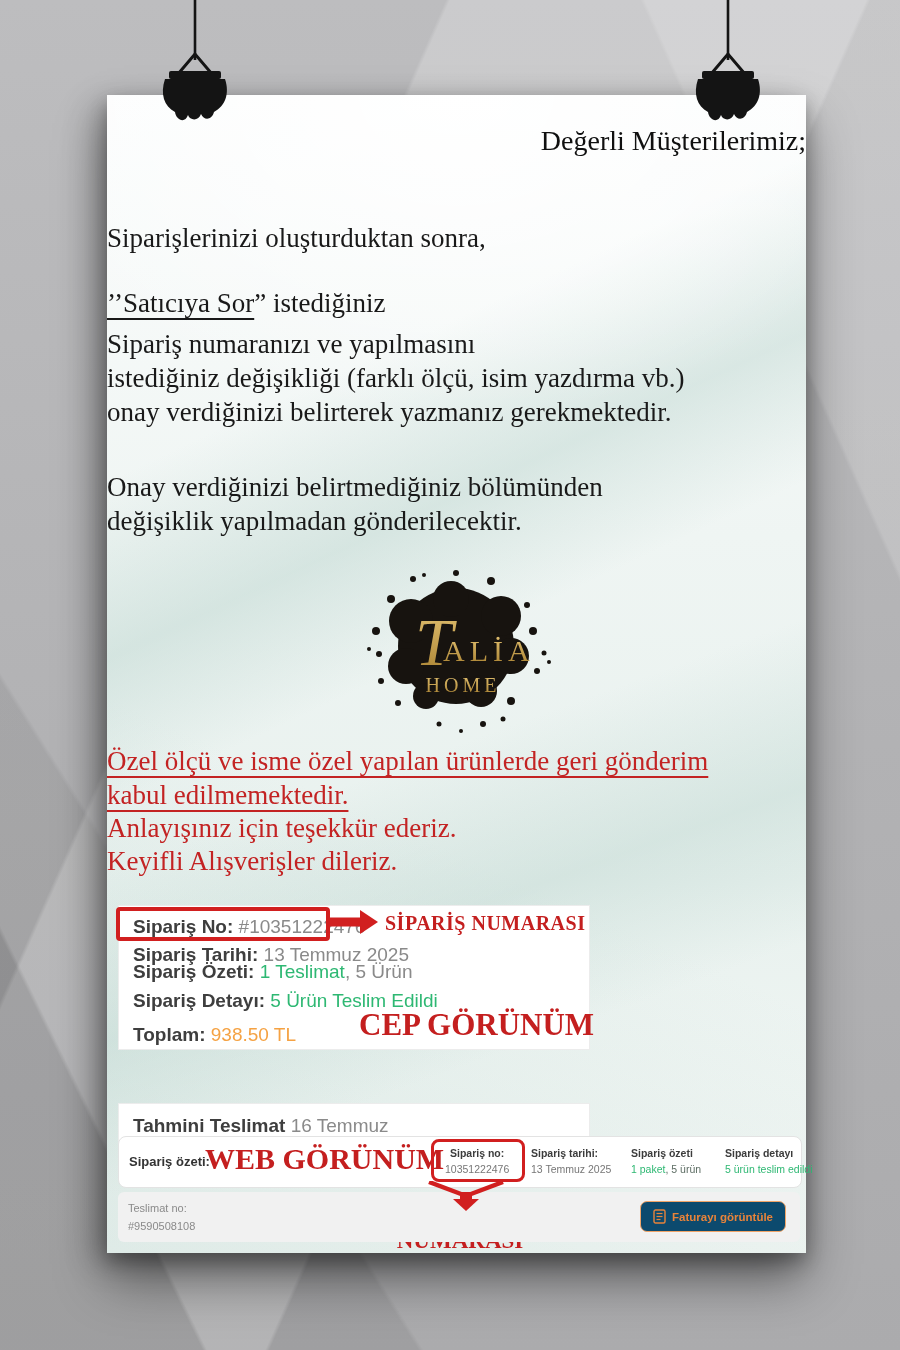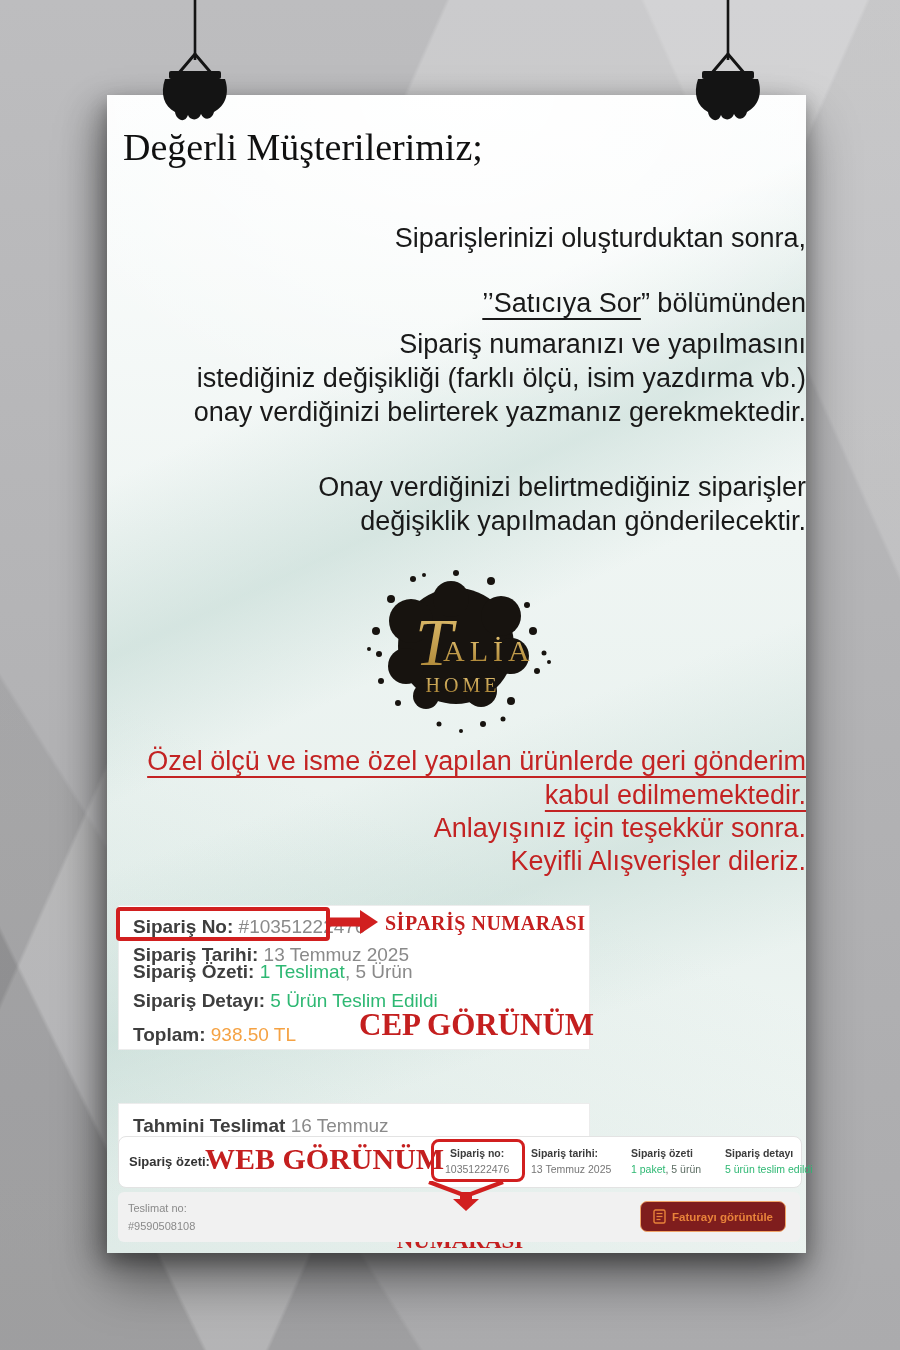--- a/index.html
+++ b/index.html
@@ -17,42 +17,42 @@
   .poster{
     position:absolute;left:107px;top:95px;width:699px;height:1158px;z-index:2;
     background:
       radial-gradient(95% 40% at 50% 0%, rgba(255,255,255,.95), rgba(255,255,255,0) 70%),
       linear-gradient(155deg, rgba(255,255,255,0) 26%, rgba(173,204,196,.38) 38%, rgba(255,255,255,0) 48%),
       linear-gradient(160deg, rgba(255,255,255,0) 55%, rgba(173,204,196,.33) 67%, rgba(255,255,255,0) 78%),
       linear-gradient(24deg, rgba(173,204,196,.30), rgba(255,255,255,0) 38%),
       linear-gradient(180deg,#fcfdfd 0%,#eff5f3 38%,#e8f1ee 68%,#f4f8f6 100%);
     box-shadow:0 28px 48px rgba(0,0,0,.40), 0 8px 18px rgba(0,0,0,.28), -14px 10px 30px rgba(0,0,0,.18);
   }
-  .line{position:absolute;left:0;width:100%;text-align:right;
-    font-family:Liberation Sans, sans-serif;font-size:27px;line-height:1.25;color:#191919;}
-  .title{position:absolute;left:16px;width:100%;top:30px;text-align:left;
-    font-family:"Liberation Serif",serif;font-size:38px;color:#101010;}
+  .line{position:absolute;left:0;width:100%;text-align:left;
+    font-family:Liberation Serif, serif;font-size:27px;line-height:1.25;color:#191919;}
+  .title{position:absolute;left:0;width:100%;top:30px;text-align:right;
+    font-family:"Liberation Serif",serif;font-size:28px;color:#101010;}
   .red{color:#c32323;}
   .u{text-decoration:underline;text-underline-offset:6px;text-decoration-thickness:2px;}
   .annot{position:absolute;font-family:"Liberation Serif",serif;font-weight:700;color:#c41f1f;}
   .card{position:absolute;left:11px;width:470px;background:#fff;border:1px solid #ececec;}
   .mrow{position:absolute;left:14px;white-space:nowrap;font-size:19px;}
   .mlabel{font-weight:700;color:#3e3e3e;}
   .mval{color:#8a8a8a;}
   .green{color:#2eb873;}
   .orange{color:#f5a243;}
   .redbox{position:absolute;border:4px solid #d11f1f;border-radius:4px;z-index:4;}
   .bar1{position:absolute;left:11px;top:1041px;width:682px;height:50px;background:#fff;
     border:1px solid #e3e3e3;border-radius:8px;}
   .bar2{position:absolute;left:11px;top:1097px;width:682px;height:50px;background:#f1f1f1;border-radius:6px;}
   .wcol{position:absolute;top:8px;font-size:10.5px;line-height:1.55;white-space:nowrap;}
   .wlabel{font-weight:700;color:#3c3c3c;}
   .wval{color:#777;}
   .invoice-btn{position:absolute;right:14px;top:9px;height:31px;display:flex;align-items:center;gap:6px;
-    padding:0 12px;border:1.5px solid #f0a468;border-radius:7px;background:#7f1d1d;
+    padding:0 12px;border:1.5px solid #f0a468;border-radius:7px;background:#0c4a6e;
     color:#e8833a;font-size:11.5px;font-weight:700;cursor:pointer;box-sizing:border-box;}
 </style>
 </head>
 <body>
 
 <svg class="clip" style="left:149px" width="92" height="125" viewBox="0 0 92 125">
   <rect x="44.7" y="0" width="2.6" height="60" fill="#141414"></rect>
   <path d="M46 54 L29 74 H63 Z" fill="none" stroke="#141414" stroke-width="3"></path>
   <rect x="20" y="71" width="52" height="8" rx="2" fill="#141414"></rect>
   <path d="M16 79 C11 94 15 106 26 112 C27 120 36 124 39 115 C41 121 50 121 52 114 C55 121 63 120 65 112 C76 106 81 94 76 79 Z" fill="#141414"></path>
@@ -63,27 +63,27 @@
   <rect x="20" y="71" width="52" height="8" rx="2" fill="#141414"></rect>
   <path d="M16 79 C11 94 15 106 26 112 C27 120 36 124 39 115 C41 121 50 121 52 114 C55 121 63 120 65 112 C76 106 81 94 76 79 Z" fill="#141414"></path>
 </svg>
 
 <div class="poster">
 
   <div class="title">Değerli Müşterilerimiz;</div>
 
   <div class="line" style="top:127px">Siparişlerinizi oluşturduktan sonra,</div>
 
-  <div class="line" style="top:192px"><span class="u">’’Satıcıya Sor</span><span>” bölümünden</span></div>
+  <div class="line" style="top:192px"><span class="u">’’Satıcıya Sor</span><span>” istediğiniz</span></div>
 
   <div class="line" style="top:233px">Sipariş numaranızı ve yapılmasını</div>
   <div class="line" style="top:301px">onay verdiğinizi belirterek yazmanız gerekmektedir.</div>
   <div class="line" style="top:267px">istediğiniz değişikliği (farklı ölçü, isim yazdırma vb.)</div>
 
-  <div class="line" style="top:376px">Onay verdiğinizi belirtmediğiniz siparişler</div>
+  <div class="line" style="top:376px">Onay verdiğinizi belirtmediğiniz bölümünden</div>
   <div class="line" style="top:410px">değişiklik yapılmadan gönderilecektir.</div>
 
   <svg style="position:absolute;left:244px;top:466px" width="210" height="175" viewBox="0 0 210 175">
     <defs>
       <linearGradient id="gold" x1="0" y1="0" x2="0" y2="1">
         <stop offset="0" stop-color="#e3c273"></stop>
           <stop offset="1" stop-color="#a8802f"></stop>
       </linearGradient>
     </defs>
     <g fill="#17130f">
@@ -116,21 +116,21 @@
       <circle cx="198" cy="101" r="2"></circle>
         <circle cx="152" cy="158" r="2.5"></circle>
     </g>
     <text x="64" y="104" font-family="Liberation Serif, serif" font-style="italic" font-size="68" fill="url(#gold)">T</text>
     <text x="92" y="100" font-family="Liberation Serif, serif" font-size="30" letter-spacing="5" fill="url(#gold)">ALİA</text>
     <text x="112" y="131" font-family="Liberation Serif, serif" font-size="20" letter-spacing="4" text-anchor="middle" fill="url(#gold)">HOME</text>
   </svg>
 
   <div class="line red u" style="top:684px">kabul edilmemektedir.</div>
   <div class="line red u" style="top:650px">Özel ölçü ve isme özel yapılan ürünlerde geri gönderim</div>
-  <div class="line red" style="top:717px">Anlayışınız için teşekkür sonra.</div>
+  <div class="line red" style="top:717px">Anlayışınız için teşekkür ederiz.</div>
   <div class="line red" style="top:750px">Keyifli Alışverişler dileriz.</div>
 
   <div class="card" style="top:810px;height:143px">
     <div class="mrow" style="top:10px"><span class="mlabel">Sipariş No:</span> <span class="mval">#10351222476</span></div>
     <div class="mrow" style="top:38px"><span class="mlabel">Sipariş Tarihi:</span> <span class="mval">13 Temmuz 2025</span></div>
     <div class="mrow" style="top:55px"><span class="mlabel">Sipariş Özeti:</span> <span class="green">1 Teslimat</span><span class="mval">, 5 Ürün</span></div>
     <div class="mrow" style="top:84px"><span class="mlabel">Sipariş Detayı:</span> <span class="green">5 Ürün Teslim Edildi</span></div>
     <div class="mrow" style="top:118px"><span class="mlabel">Toplam:</span> <span class="orange">938.50 TL</span></div>
   </div>
 

